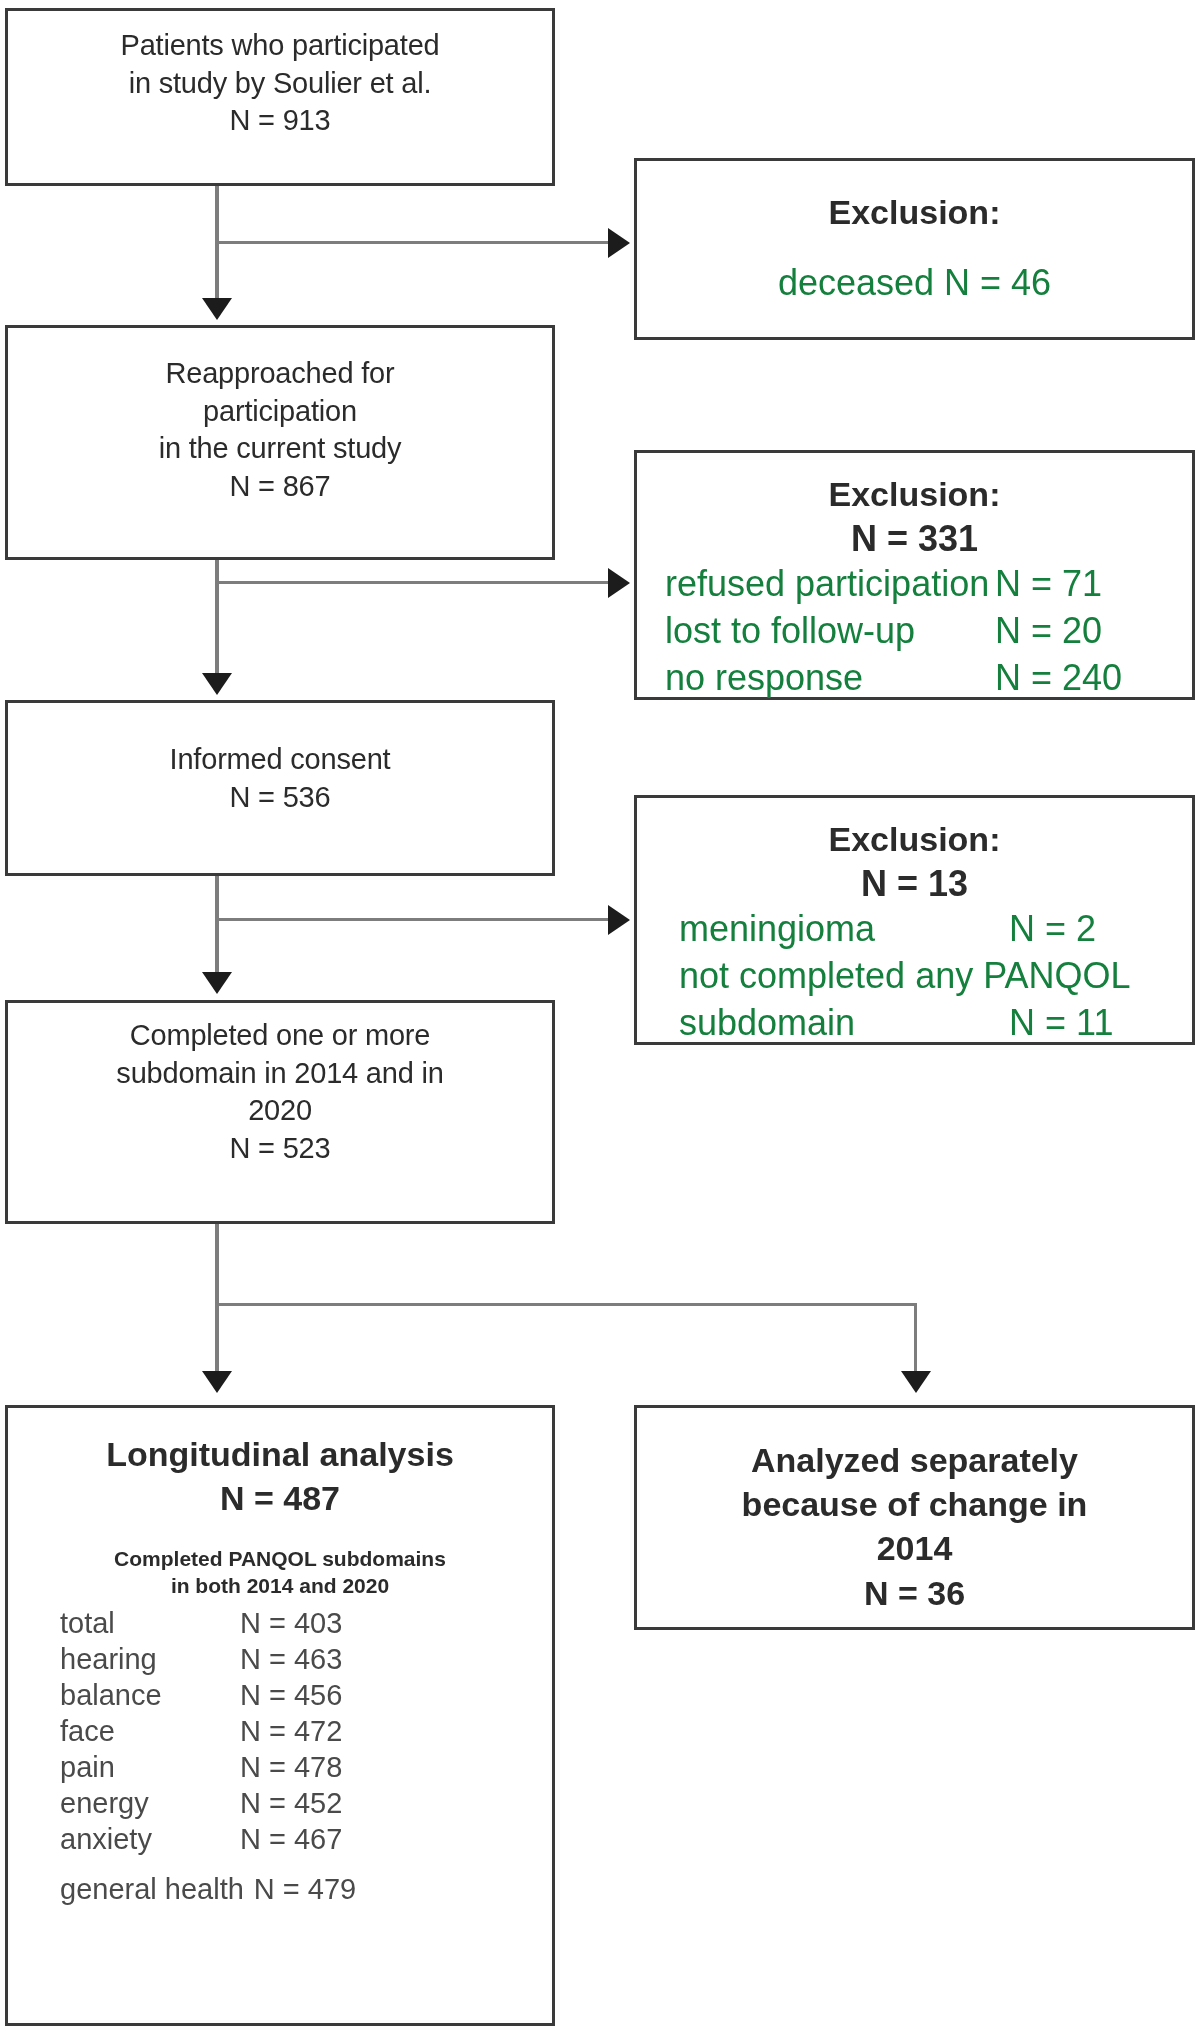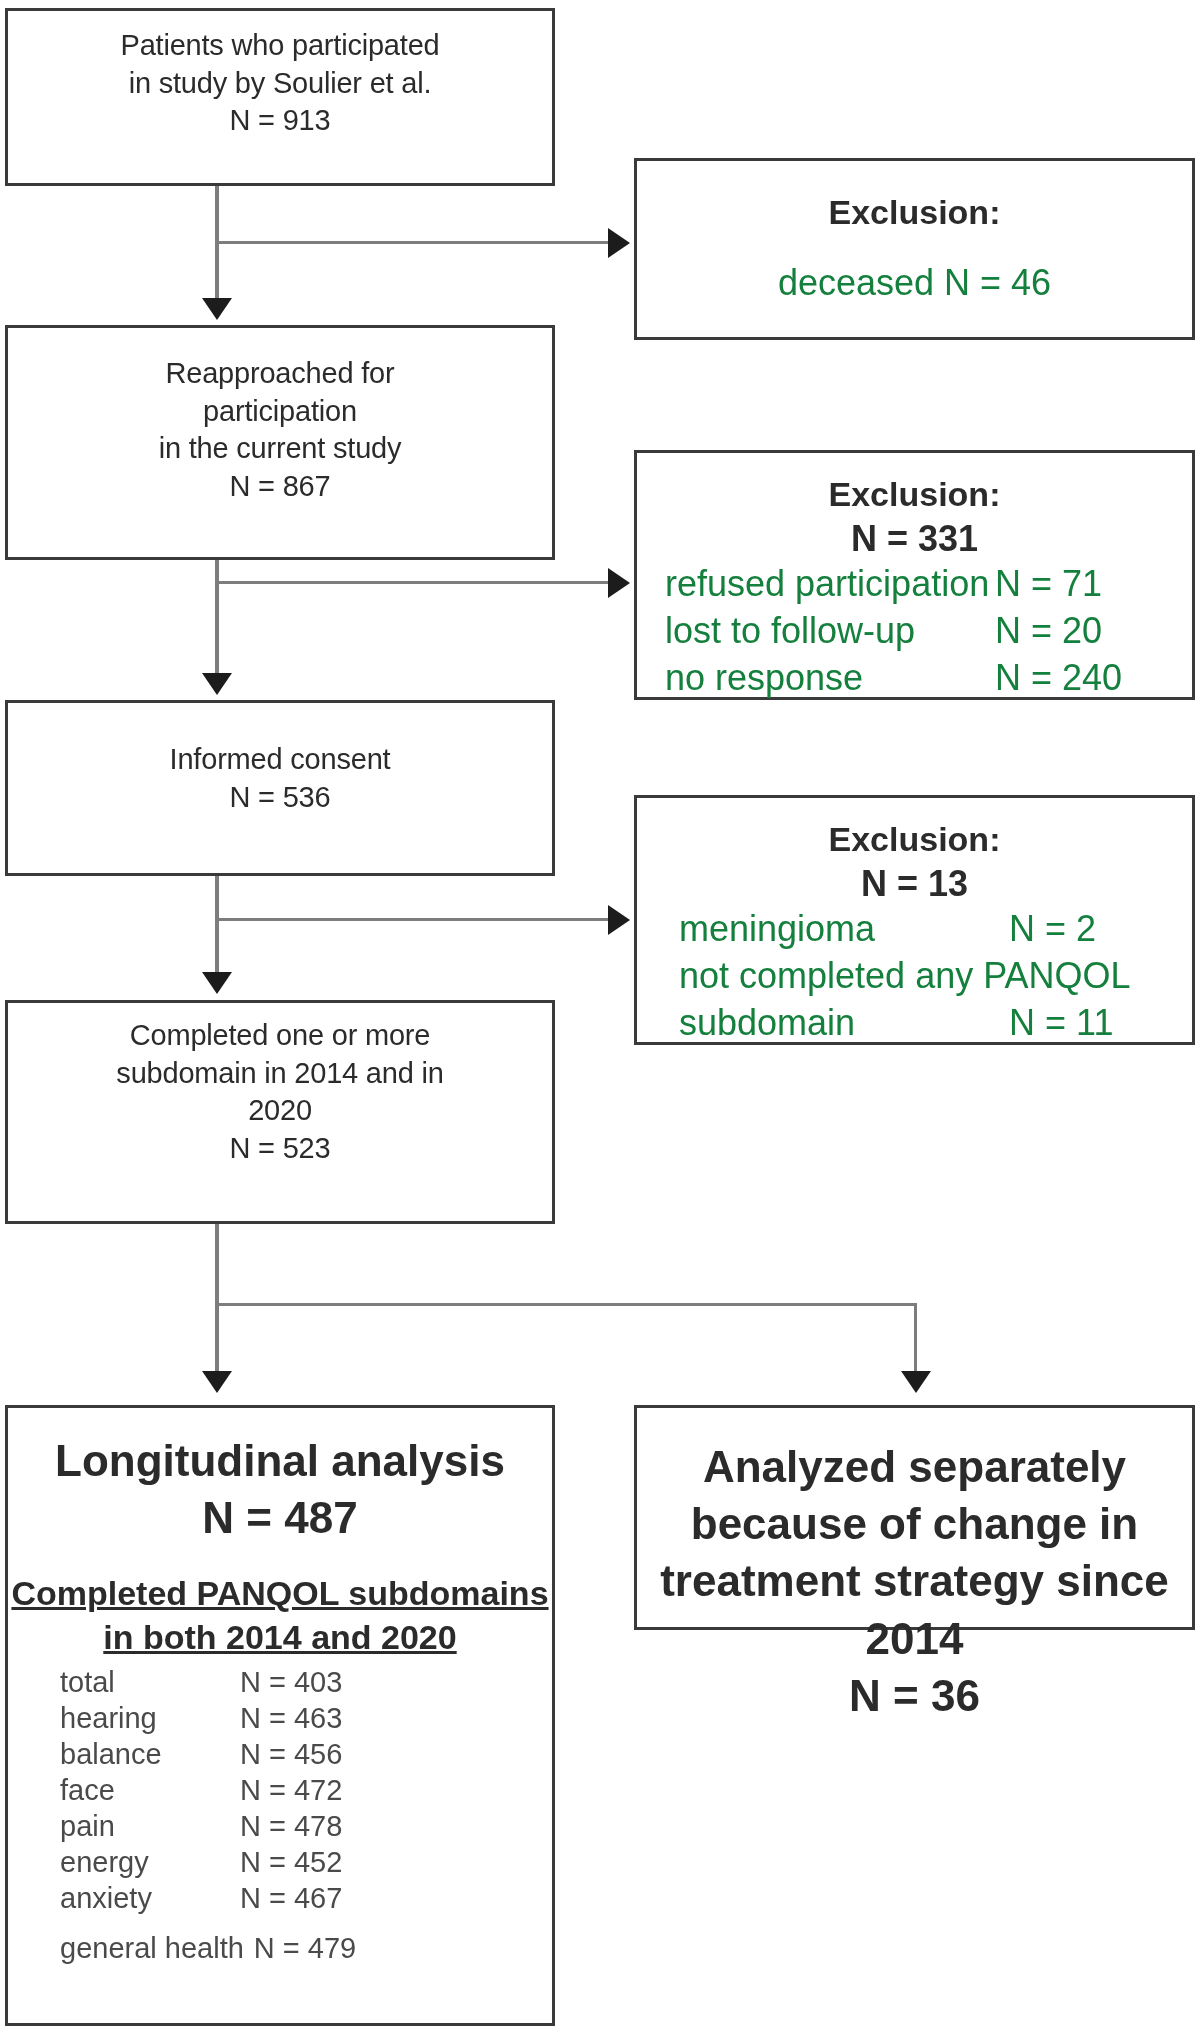--- a/index.html
+++ b/index.html
@@ -70,29 +70,28 @@
     font-weight: 700;
     line-height: 1.26;
   }
   .t-exc-body {
     font-size: 36px;
     font-weight: 400;
     line-height: 1.30;
     color: #15803d;
   }
   .t-bold-main {
-    font-size: 44px;
+    font-size: 34px;
     font-weight: 700;
     line-height: 1.30;
   }
   .t-sub-head {
-    font-size: 34px;
+    font-size: 21px;
     font-weight: 700;
     line-height: 1.28;
-    text-decoration: underline;
   }
   .t-sub-row {
     font-size: 29px;
     font-weight: 400;
     line-height: 1.24;
     color: #4a4a4a;
   }
   
   .rows {
     width: 100%;
@@ -274,18 +273,17 @@
       <div class="row">
         <span class="lab t-sub-row" style="width:auto; padding-right:10px;">general health</span>
         <span class="val t-sub-row">N = 479</span>
       </div>
     </div>
   </div>
 
   <div class="box t-bold-main" id="box-separate">
     <span class="ln">Analyzed separately</span>
     <span class="ln">because of change in</span>
-    <span class="ln">treatment strategy since</span>
     <span class="ln">2014</span>
     <span class="ln">N = 36</span>
   </div>
 
 </div>
 
 </body></html>

